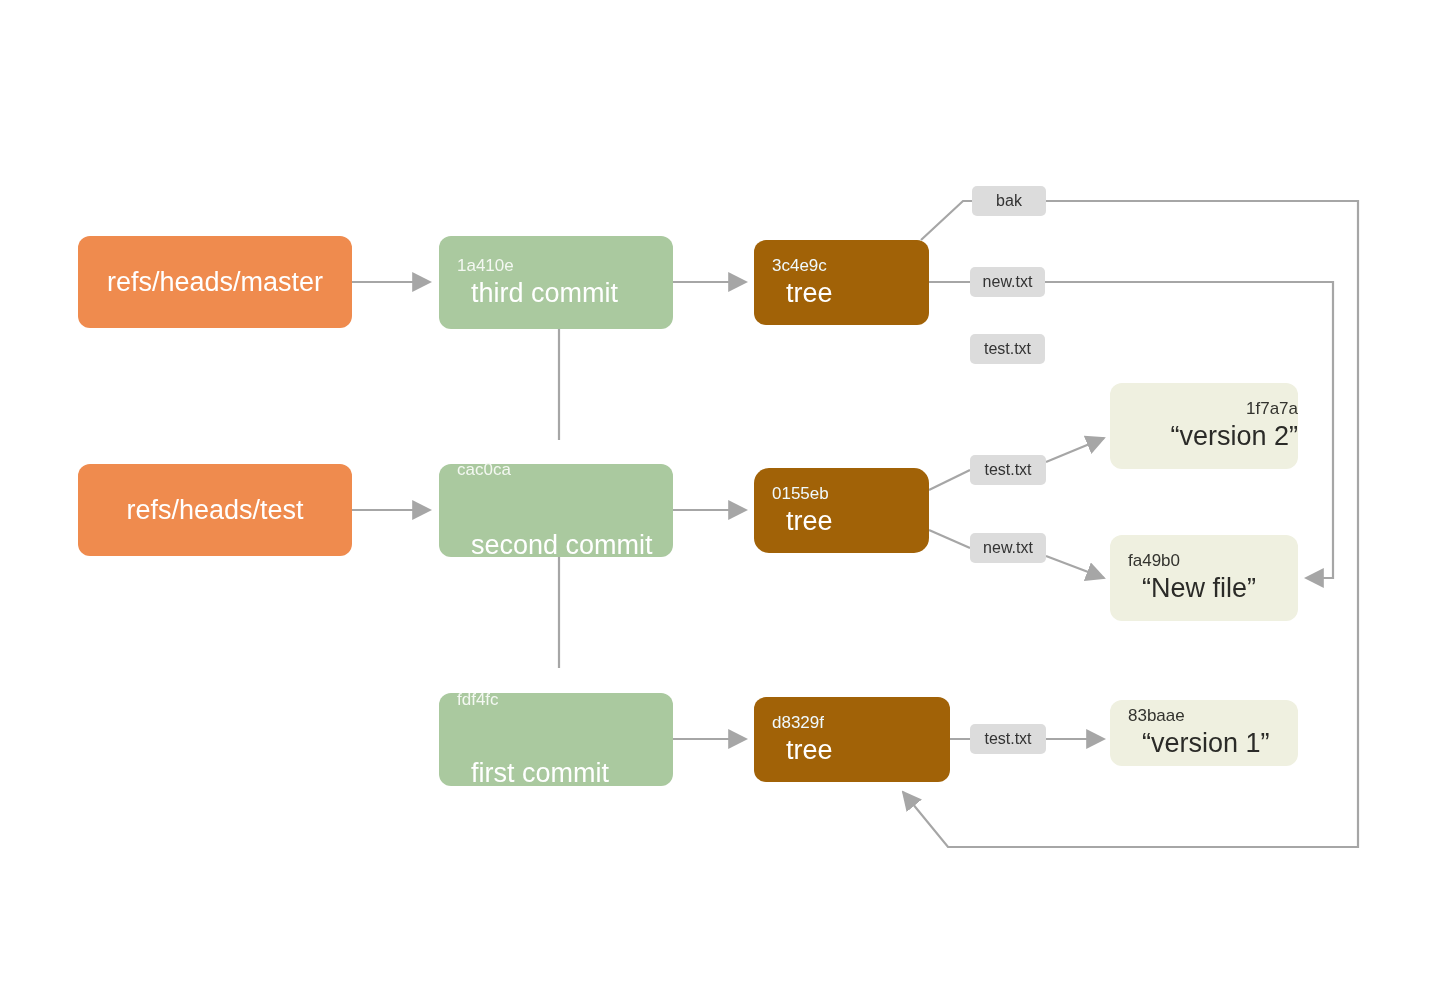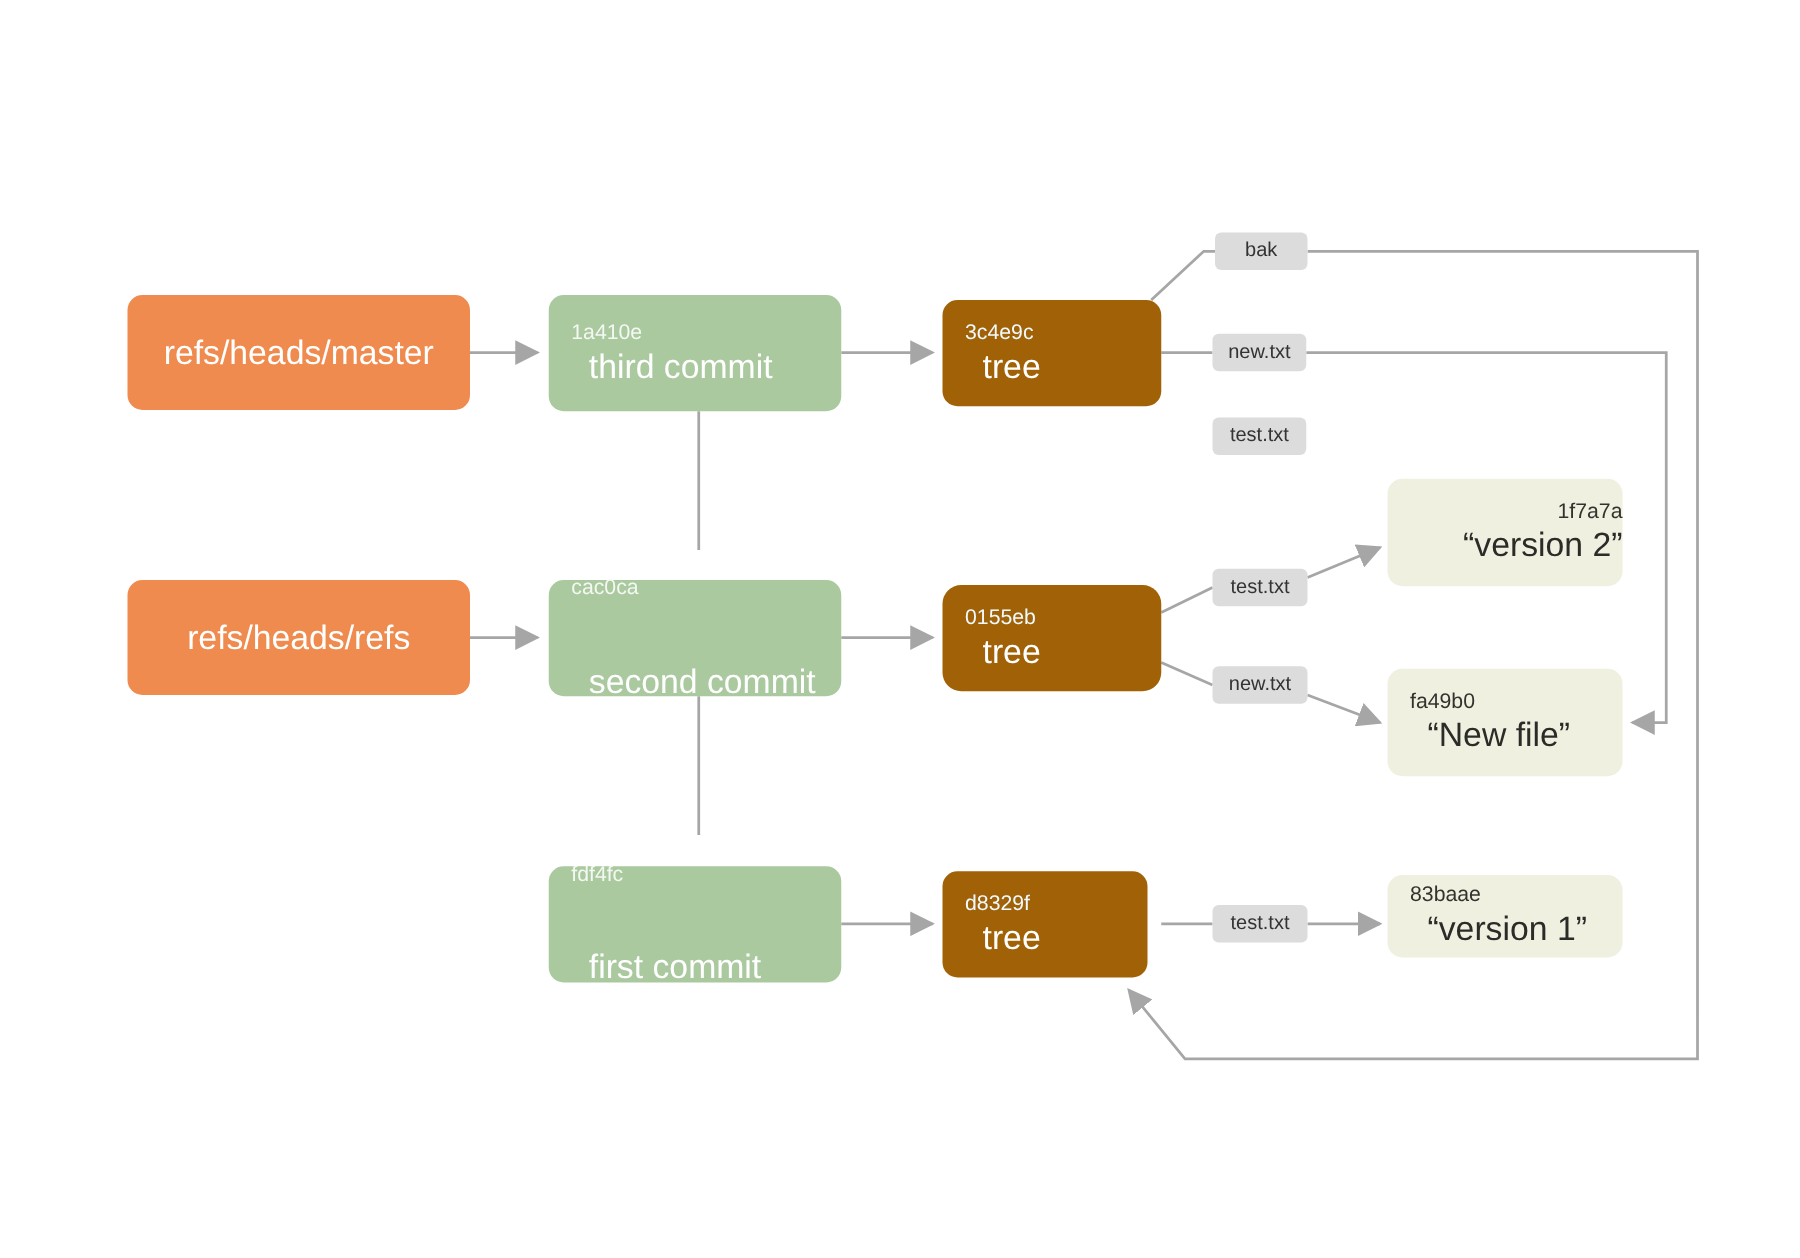--- a/index.html
+++ b/index.html
@@ -46,21 +46,20 @@
     font-size: 27px;
     line-height: 34px;
     padding-left: 32px;
     white-space: nowrap;
   }
   
   .node.ref {
     background: #ef8b4e;
     justify-content: center;
     align-items: center;
-    margin-left: 24px;
   }
   .node.ref .title {
     color: #ffffff;
     padding-left: 0;
     font-size: 27px;
   }
   
   .node.commit {
     background: #aac99f;
   }
@@ -136,21 +135,21 @@
       <path d="M 929 739 L 970 739"></path>
       <path d="M 1046 739 L 1104 739" marker-end="url(#arrow)"></path>
     </g>
   </svg>
 
   <div class="node ref" style="left:78px; top:236px; width:274px; height:92px;">
     <div class="title">refs/heads/master</div>
   </div>
 
   <div class="node ref" style="left:78px; top:464px; width:274px; height:92px;">
-    <div class="title">refs/heads/refs</div>
+    <div class="title">refs/heads/test</div>
   </div>
 
   <div class="node commit" style="left:439px; top:236px; width:234px; height:93px;">
     <div class="hash">1a410e</div>
     <div class="title">third commit</div>
   </div>
 
   <div class="node commit" style="left:439px; top:464px; width:234px; height:93px;gap:48px;">
     <div class="hash">cac0ca</div>
     <div class="title">second commit</div>
@@ -164,21 +163,21 @@
   <div class="node tree" style="left:754px; top:240px; width:175px; height:85px;">
     <div class="hash">3c4e9c</div>
     <div class="title">tree</div>
   </div>
 
   <div class="node tree" style="left:754px; top:468px; width:175px; height:85px;border-radius:15px;">
     <div class="hash">0155eb</div>
     <div class="title">tree</div>
   </div>
 
-  <div class="node tree" style="left:754px; top:697px; width:164px; height:85px;">
+  <div class="node tree" style="left:754px; top:697px; width:196px; height:85px;">
     <div class="hash">d8329f</div>
     <div class="title">tree</div>
   </div>
 
   <div class="node blob" style="left:1110px; top:383px; width:188px; height:86px;text-align:right;">
     <div class="hash">1f7a7a</div>
     <div class="title">“version 2”</div>
   </div>
 
   <div class="node blob" style="left:1110px; top:535px; width:188px; height:86px;">

